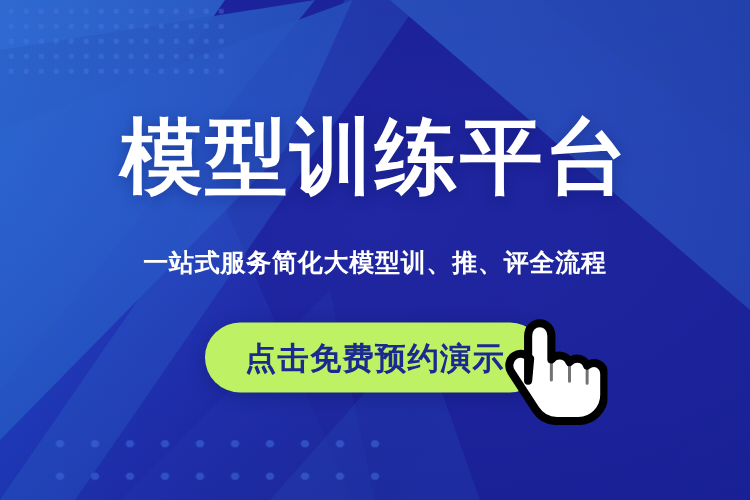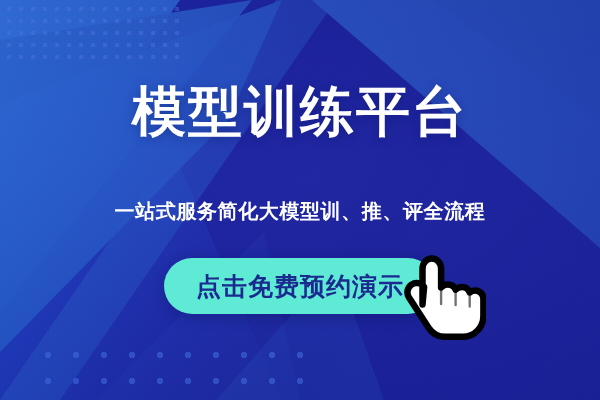--- a/index.html
+++ b/index.html
@@ -124,21 +124,21 @@
     align-items: center;
   }
 
   .headline {
     position: absolute;
     top: 48px;
     left: 0;
     right: 0;
     text-align: center;
     color: #ffffff;
-    font-size: 54px;
+    font-size: 66px;
     line-height: 1;
     font-weight: 700;
     letter-spacing: 2px;
     white-space: nowrap;
     text-shadow: 0 2px 10px rgba(10,20,90,0.35);
   }
 
   .subhead {
     position: absolute;
     top: 181px;
@@ -161,21 +161,21 @@
     display: flex;
     justify-content: center;
     align-items: center;
   }
 
   .cta-button {
     width: 272px;
     height: 56px;
     border: none;
     border-radius: 28px;
-    background: #5eead4;
+    background: #bef264;
     color: #1b2a8f;
     font-family: "Liberation Sans", "DejaVu Sans", sans-serif;
     font-size: 25px;
     font-weight: 700;
     letter-spacing: 1px;
     white-space: nowrap;
     cursor: pointer;
     box-shadow: 0 3px 14px rgba(8,16,70,0.28);
     display: flex;
     align-items: center;

